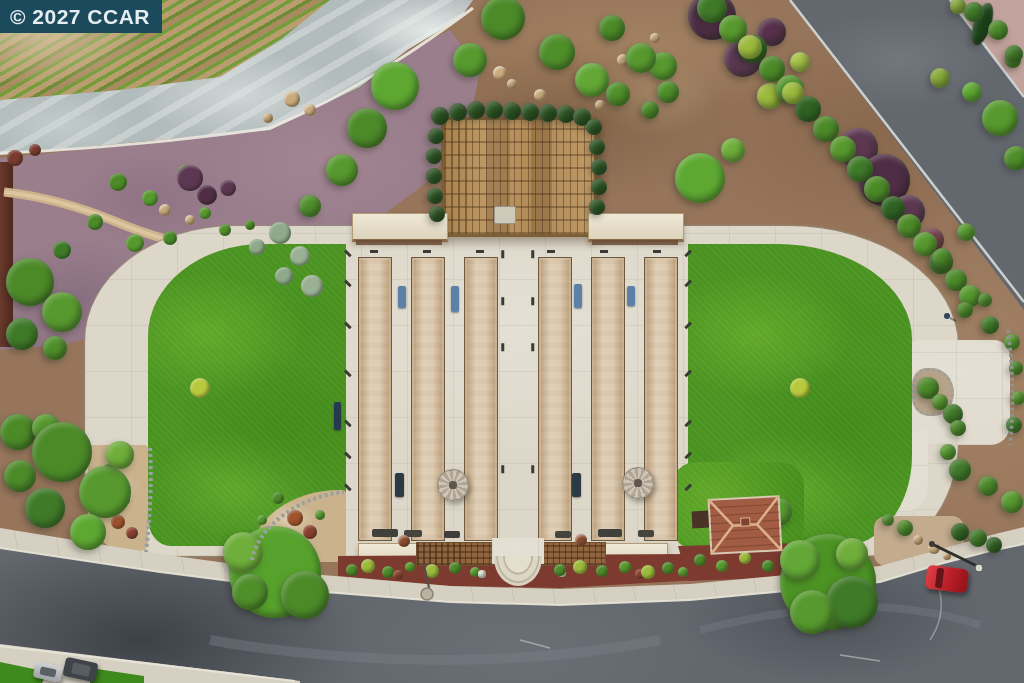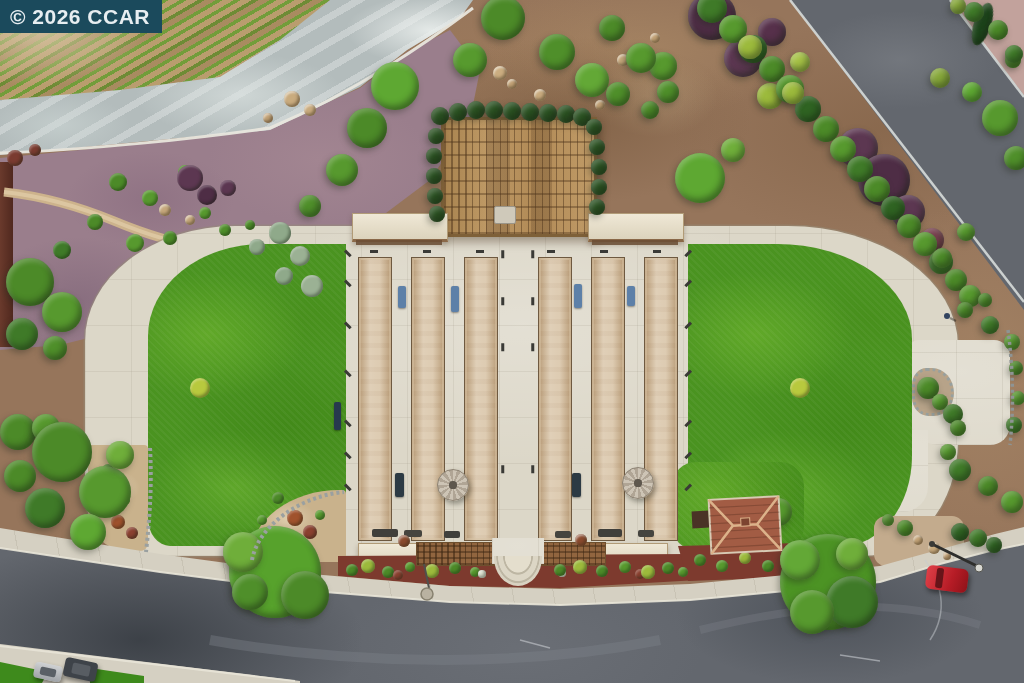--- a/index.html
+++ b/index.html
@@ -238,21 +238,21 @@
       <line x1="424" y1="564" x2="429" y2="588" stroke="#50504c" stroke-width="2"></line>
       <circle cx="427" cy="594" r="6" fill="#b9b2a1" stroke="#87816f" stroke-width="1.5"></circle>
     </g>
     <g>
       <circle cx="947" cy="316" r="3" fill="#32435f"></circle>
       <line x1="950" y1="318" x2="956" y2="321" stroke="rgba(0,0,0,.35)" stroke-width="2"></line>
     </g>
   </svg>
 
   <div id="watermark" class="abs">
-    <span>© 2026 CCAR</span>
+    <span>© 2027 CCAR</span>
   </div>
 
 <div class="abs rock" style="left: 159px; top: 204px; width: 12px; height: 12px; background: rgb(198, 168, 124);"></div>
     <div class="abs rock" style="left: 185px; top: 215px; width: 10px; height: 10px; background: rgb(198, 168, 124);"></div>
     <div class="abs rock" style="left: 284px; top: 91px; width: 16px; height: 16px; background: rgb(201, 171, 126);"></div>
     <div class="abs rock" style="left: 304px; top: 104px; width: 12px; height: 12px; background: rgb(201, 171, 126);"></div>
     <div class="abs rock" style="left: 263px; top: 113px; width: 10px; height: 10px; background: rgb(194, 162, 118);"></div>
     <div class="abs rock" style="left: 493px; top: 66px; width: 14px; height: 14px; background: rgb(203, 173, 128);"></div>
     <div class="abs rock" style="left: 507px; top: 79px; width: 10px; height: 10px; background: rgb(194, 162, 118);"></div>
     <div class="abs rock" style="left: 534px; top: 89px; width: 12px; height: 12px; background: rgb(201, 171, 126);"></div>

